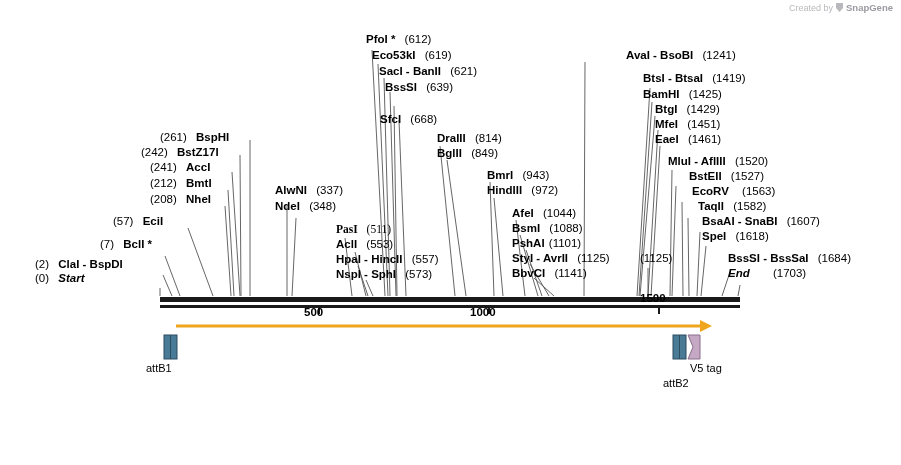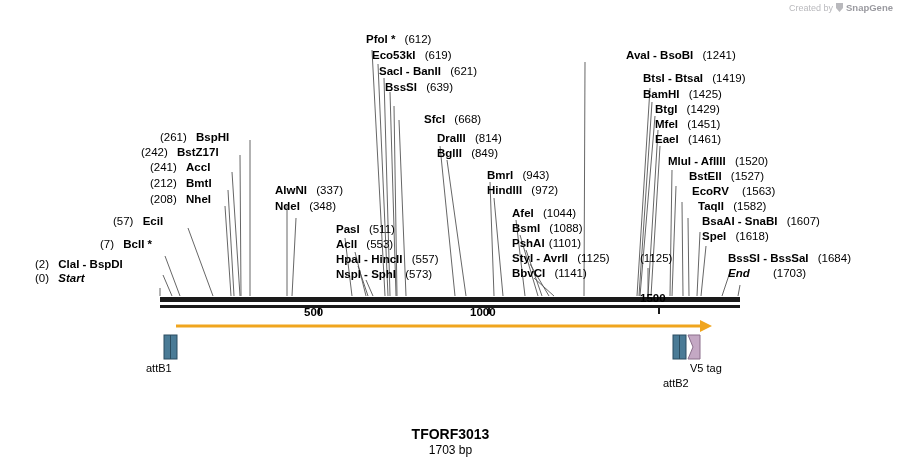--- a/index.html
+++ b/index.html
@@ -212,21 +212,21 @@
 
   <div class="label" style="left:275px; top:184px;">
     <span class="nm" style="margin-right: 6px;">AlwNI</span>
     <span class="pos">(337)</span>
   </div>
   <div class="label" style="left:275px; top:200px;">
     <span class="nm" style="margin-right: 6px;">NdeI</span>
     <span class="pos">(348)</span>
   </div>
 
-  <div class="label" style="left:336px; top:223px;">
+  <div class="label" style="left:336px; top:223px;font-family:Liberation Serif, serif;">
     <span class="nm" style="margin-right: 6px;">PasI</span>
     <span class="pos">(511)</span>
   </div>
   <div class="label" style="left:336px; top:238px;">
     <span class="nm" style="margin-right: 6px;">AclI</span>
     <span class="pos">(553)</span>
   </div>
   <div class="label" style="left:336px; top:253px;">
     <span class="nm" style="margin-right: 6px;">HpaI  -  HincII</span>
     <span class="pos">(557)</span>
@@ -245,21 +245,21 @@
     <span class="pos">(619)</span>
   </div>
   <div class="label" style="left:379px; top:65px;">
     <span class="nm" style="margin-right: 6px;">SacI  -  BanII</span>
     <span class="pos">(621)</span>
   </div>
   <div class="label" style="left:385px; top:81px;">
     <span class="nm" style="margin-right: 6px;">BssSI</span>
     <span class="pos">(639)</span>
   </div>
-  <div class="label" style="left:396px; top:113px;padding-left:28px;">
+  <div class="label" style="left:380px; top:113px;">
     <span class="nm" style="margin-right: 6px;">SfcI</span>
     <span class="pos">(668)</span>
   </div>
 
   <div class="label" style="left:437px; top:132px;">
     <span class="nm" style="margin-right: 6px;">DraIII</span>
     <span class="pos">(814)</span>
   </div>
   <div class="label" style="left:437px; top:147px;">
     <span class="nm" style="margin-right: 6px;">BglII</span>
@@ -381,16 +381,14 @@
     <rect x="673" y="335" width="13" height="24" fill="#4a7b96" stroke="#2a4d60" stroke-width="1"></rect>
     <line x1="679.5" y1="335" x2="679.5" y2="359" stroke="#2a4d60" stroke-width="1"></line>
 
     <polygon points="688,335 700,335 700,359 688,359 693,347" fill="#c4a8c4" stroke="#8b6f8b" stroke-width="1"></polygon>
   </svg>
 
   <div class="feat-label" style="left:146px; top:362px;">attB1</div>
   <div class="feat-label" style="left:663px; top:377px;">attB2</div>
   <div class="feat-label" style="left:690px; top:362px;">V5 tag</div>
 
-  <div class="title" style="top:426px;">TFORF3013</div>
-  <div class="subtitle" style="top:443px;">1703 bp</div>
 
 </div>
 
 </body></html>

